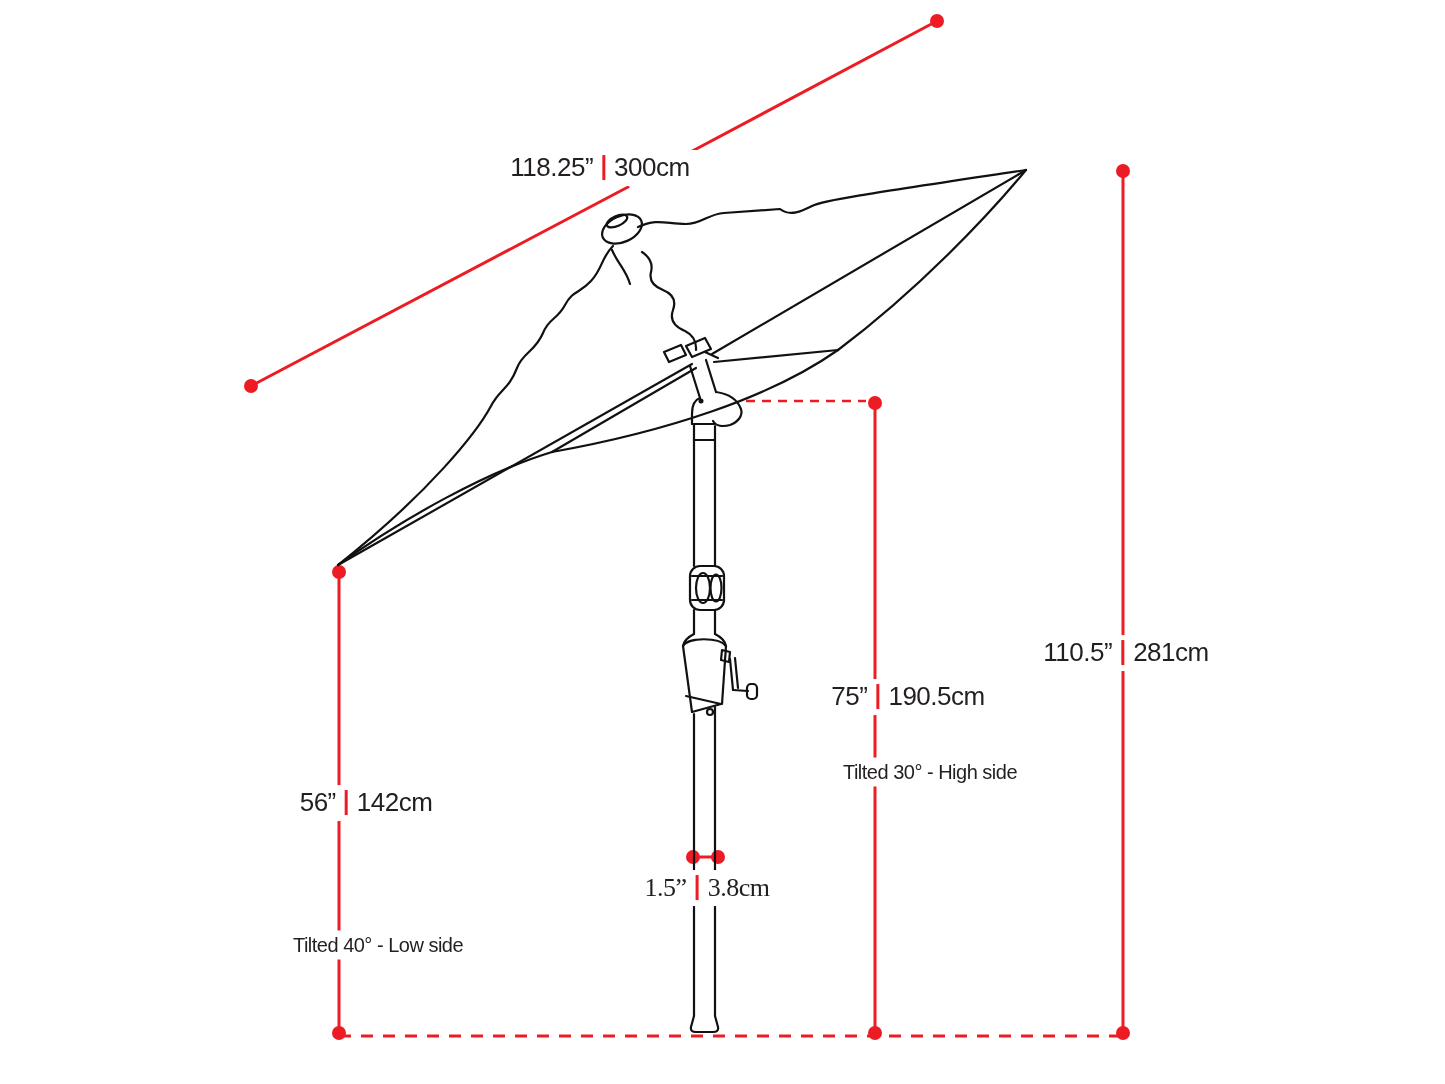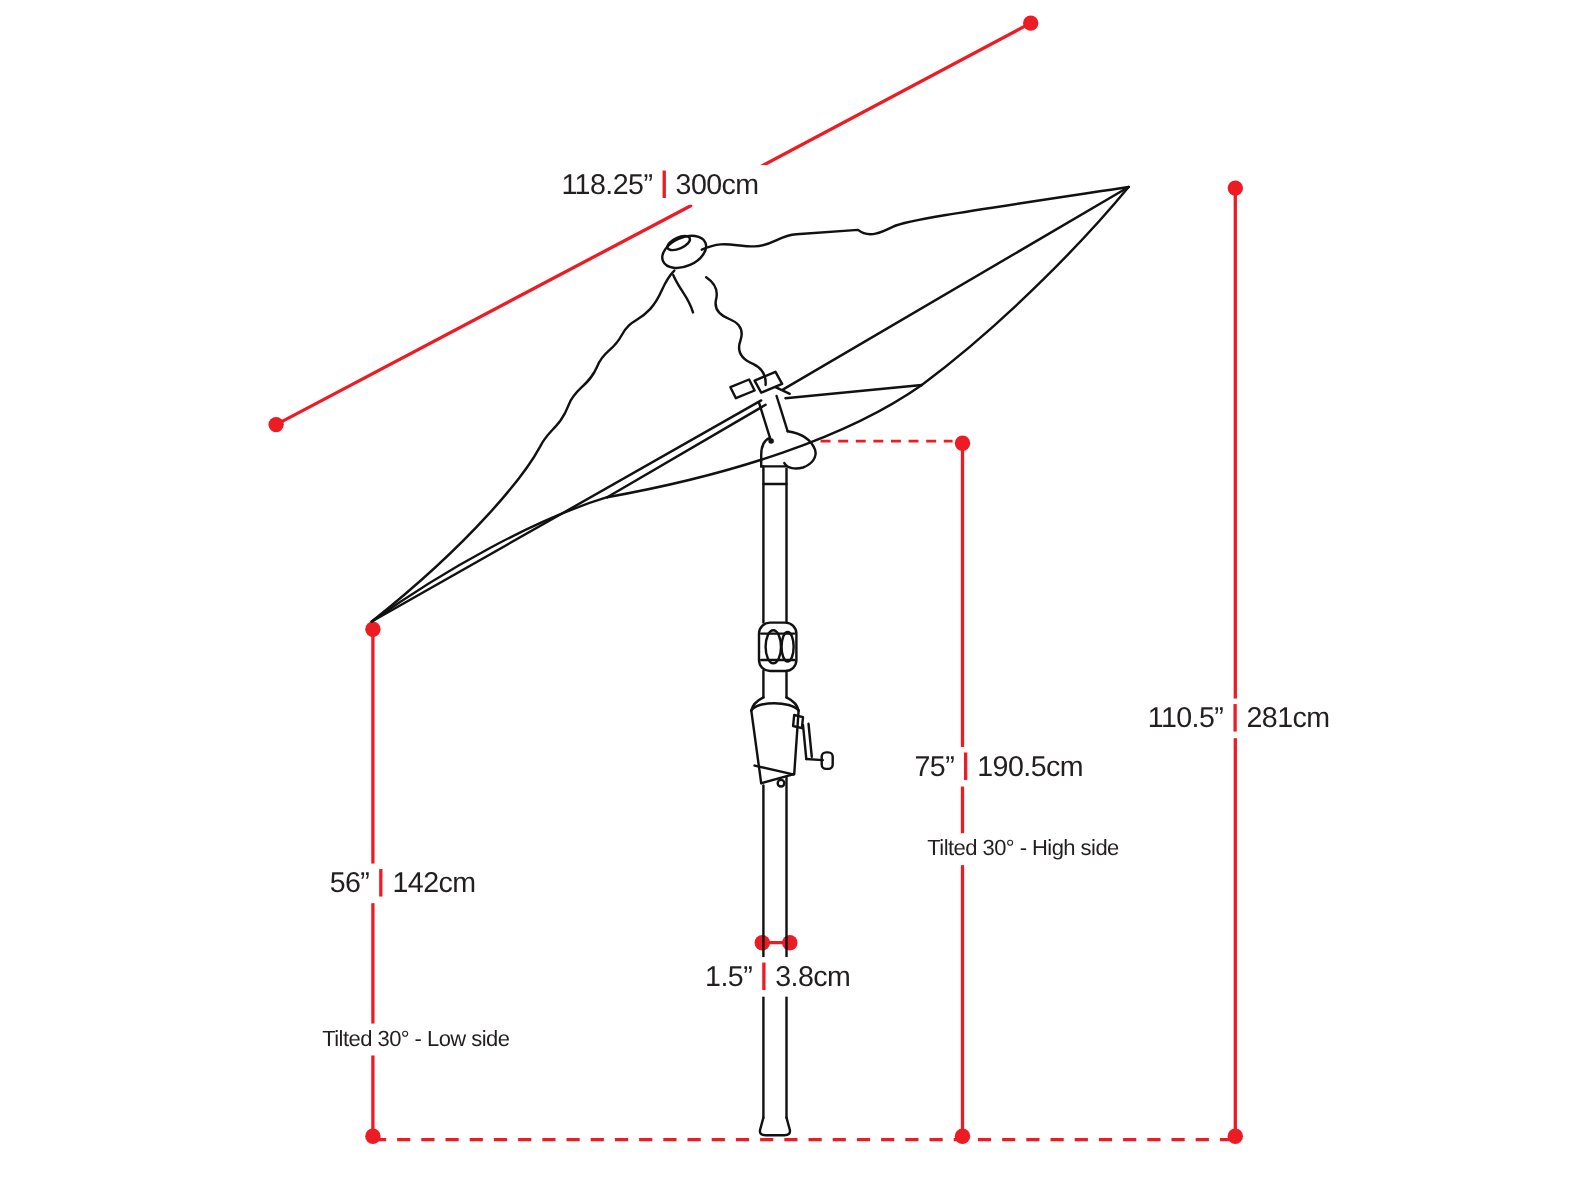--- a/index.html
+++ b/index.html
@@ -209,21 +209,21 @@
   </div>
 
   <div class="note-label" style="left:930px;top:772px;">Tilted 30° - High side</div>
 
   <div class="dim-label" style="left:366px;top:803px;justify-content:center;">
     <span>56”</span>
     <span class="dim-sep"></span>
     <span>142cm</span>
   </div>
 
-  <div class="note-label" style="left:378px;top:945px;">Tilted 30° - Low side</div>
-
-  <div class="dim-label" style="left:707px;top:888px;">
+  <div class="note-label" style="left:378px;top:945px;">Tilted 40° - Low side</div>
+
+  <div class="dim-label" style="left:707px;top:888px;font-family:Liberation Serif, serif;">
     <span>1.5”</span>
     <span class="dim-sep"></span>
     <span>3.8cm</span>
   </div>
 
 </div>
 
 </body></html>

